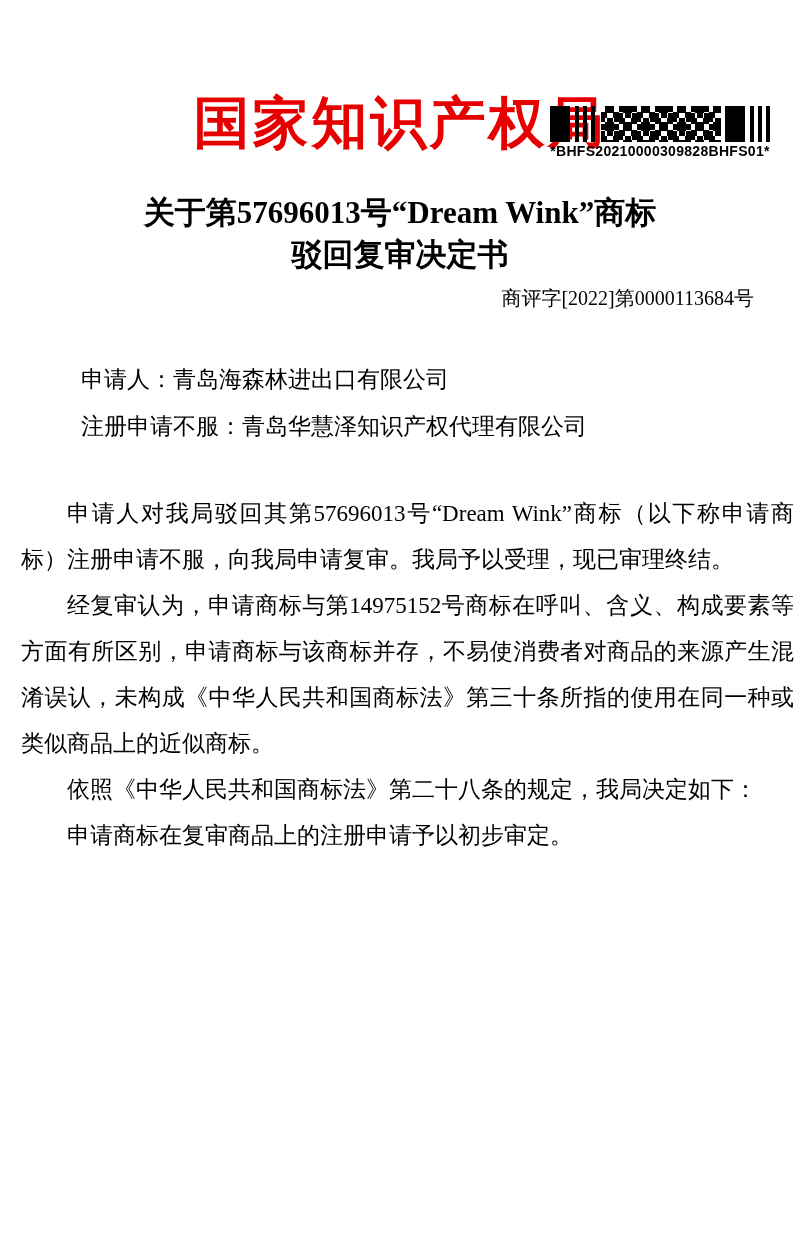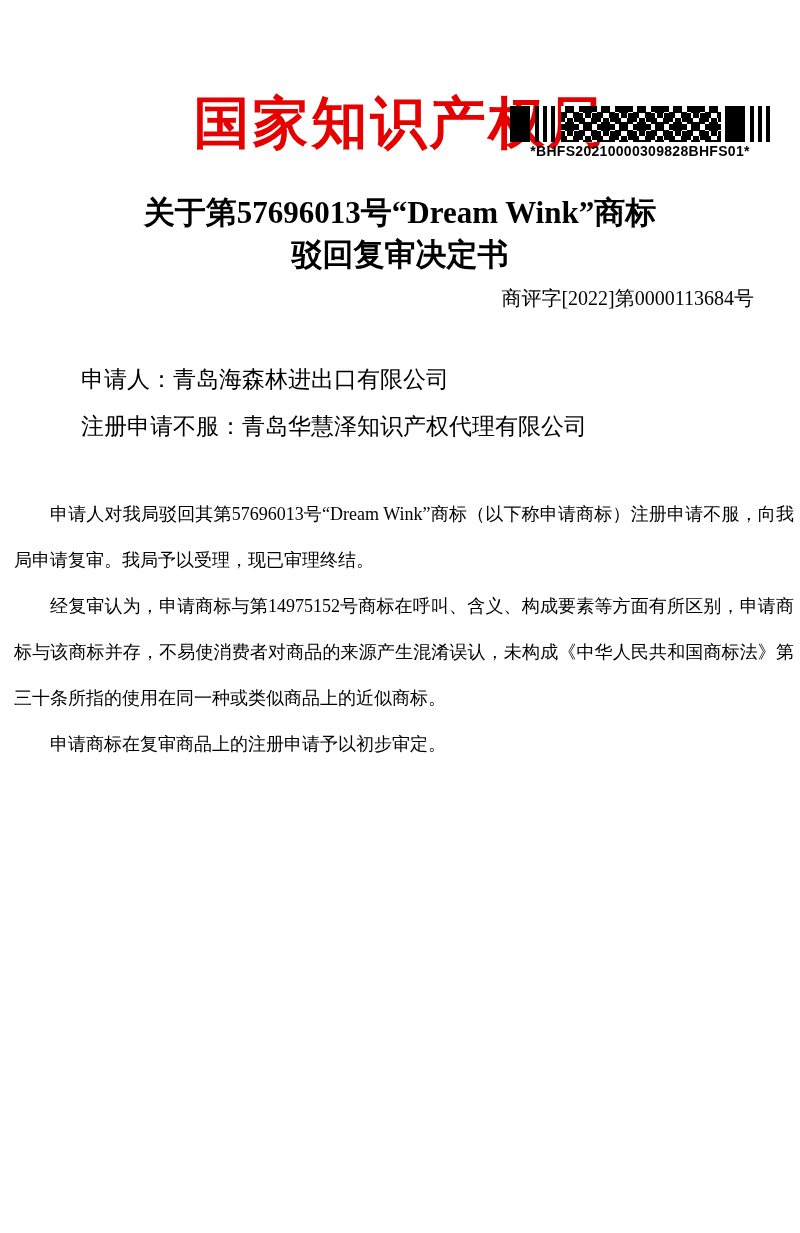--- a/index.html
+++ b/index.html
@@ -5,21 +5,21 @@
   html, body { margin:0; padding:0; }
   body {
     width:800px; height:1233px;
     background:#ffffff; color:#000;
     font-family:"Liberation Serif","DejaVu Serif",serif;
     position:relative; overflow:hidden;
   }
   .page { position:relative; width:800px; height:1233px; }
 
   
-  .barcode-wrap { position:absolute; top:12px; right:30px; width:260px; }
+  .barcode-wrap { position:absolute; top:12px; right:30px; width:220px; }
   .barcode-row { display:flex; height:36px; align-items:stretch; }
   .bc-block { width:20px; background:#000; flex:none; }
   .bc-bar { width:4px; background:#000; flex:none; }
   .ml4 { margin-left:4px; } .ml5 { margin-left:5px; }
   .bc-matrix {
     flex:1; margin-left:6px;
     background-color:#fff;
     background-image:
       conic-gradient(#000 25%, transparent 25% 50%, #000 50% 75%, transparent 75%),
       conic-gradient(#000 25%, transparent 25% 50%, #000 50% 75%, transparent 75%);
@@ -53,22 +53,22 @@
   }
 
   
   .parties {
     margin-top:44px; padding-left:81px;
     font-size:23px; line-height:47px;
   }
 
   
   .body-text {
-    margin-top:41px; padding:0 6px 0 14px;
-    font-size:18px; line-height:46px;
+    margin-top:41px; padding:0 6px 0 21px;
+    font-size:23px; line-height:46px;
     text-align:justify;
   }
   .body-text p { margin:0; text-indent:2em; }
 </style>
 </head>
 <body>
 
 <div class="page">
 
   <div class="barcode-wrap">
@@ -96,16 +96,17 @@
   <div class="doc-number">商评字[2022]第0000113684号</div>
 
   <div class="parties">
     <div><span>申请人：</span><span>青岛海森林进出口有限公司</span></div>
     <div><span>注册申请不服：</span><span>青岛华慧泽知识产权代理有限公司</span></div>
   </div>
 
   <div class="body-text">
     <p>申请人对我局驳回其第57696013号“Dream Wink”商标（以下称申请商标）注册申请不服，向我局申请复审。我局予以受理，现已审理终结。</p>
     <p>经复审认为，申请商标与第14975152号商标在呼叫、含义、构成要素等方面有所区别，申请商标与该商标并存，不易使消费者对商品的来源产生混淆误认，未构成《中华人民共和国商标法》第三十条所指的使用在同一种或类似商品上的近似商标。</p>
+    <p>依照《中华人民共和国商标法》第二十八条的规定，我局决定如下：</p>
     <p>申请商标在复审商品上的注册申请予以初步审定。</p>
   </div>
 
 </div>
 
 </body></html>

